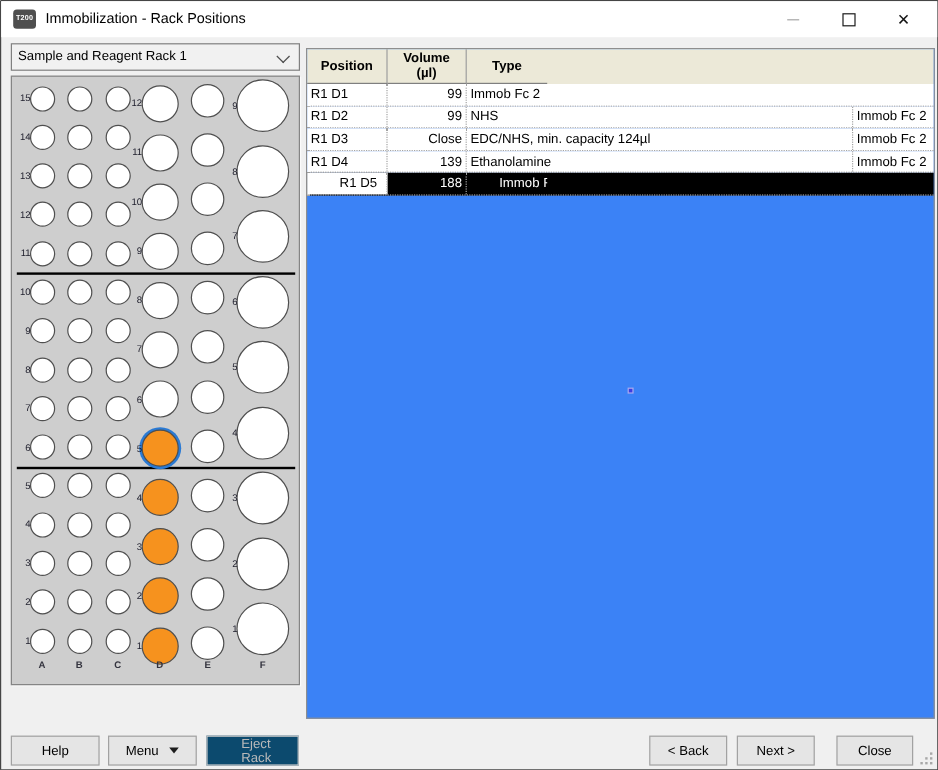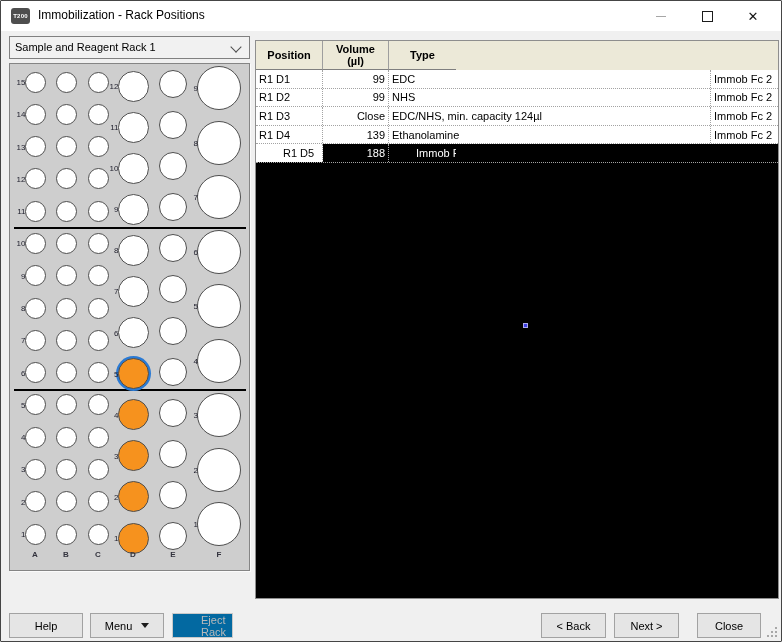--- a/index.html
+++ b/index.html
@@ -33,21 +33,21 @@
         box-sizing:border-box;}
   .well.filled{background:#f6921e;}
   .well.selected{box-shadow:0 0 0 2px #2a7ad4;}
   .well-label{position:absolute;font-size:8px;color:#1d1d2b;transform:translate(-100%,-50%);
               white-space:nowrap;}
   .col-letter{position:absolute;top:486px;font-size:8px;font-weight:bold;color:#33333e;
               transform:translateX(-50%);}
   .rack-divider{position:absolute;left:4px;width:232px;height:2px;background:#000;}
   
   .right-panel{position:absolute;left:254px;top:39px;width:524px;height:559px;
-               background:#000000;border:1px solid #8e8e8e;box-sizing:border-box;}
+               background:#3b82f6;border:1px solid #8e8e8e;box-sizing:border-box;}
   .table-header{display:flex;height:29px;background:#ece9d8;}
   .th{display:flex;align-items:center;justify-content:center;font-size:11px;font-weight:bold;
       color:#000;border-right:1px solid #9e9e9e;border-bottom:1px solid #7f7f7f;
       box-sizing:border-box;white-space:pre-line;text-align:center;line-height:12px;}
   .th.c0{width:67px;} .th.c1{width:66px;} .th.c2{width:322px;} .th.c3{width:67px;border-right:none;}
   .tr{display:flex;height:17.6px;background:#fff;border-bottom:1px dotted #a3a3a3;}
   .td{display:flex;align-items:center;font-size:11px;color:#000;padding:0 3px;
       border-right:1px dotted #a3a3a3;box-sizing:border-box;overflow:hidden;white-space:nowrap;}
   .td.c0{width:67px;} .td.c1{width:66px;justify-content:flex-end;}
   .td.c2{width:322px;} .td.c3{width:67px;border-right:none;}
@@ -55,21 +55,21 @@
   .tr.selected .td{color:#fff;padding-left:27px;}
   .tr.selected .td.c0{background:#fff;color:#000;}
   .stray-dot{position:absolute;left:268px;top:283px;width:3px;height:3px;background:#3d3de0;
              box-shadow:0 0 0 1px #aaaaef;}
   
   .btn{position:absolute;top:612px;height:25px;background:#e5e5e5;border:1px solid #a2a2a2;
        box-sizing:border-box;font-size:11px;color:#000;display:flex;align-items:center;
        justify-content:center;gap:9px;}
   .btn-help{left:8px;width:74px;}
   .btn-menu{left:89px;width:74px;}
-  .btn-eject{left:171px;width:61px;background:#0369a1;border-color:#c9c9c9;color:#b9b9b9;padding-left:28px;}
+  .btn-eject{left:171px;width:77px;background:#0c4a6e;border-color:#c9c9c9;color:#b9b9b9;padding-left:28px;}
   .btn-back{left:540px;width:65px;}
   .btn-next{left:613px;width:65px;}
   .btn-close2{left:696px;width:64px;}
   .menu-arrow{width:0;height:0;border-left:4px solid transparent;
               border-right:4px solid transparent;border-top:5px solid #1c1c1c;}
   .resize-grip{position:absolute;left:766px;top:626px;width:12px;height:12px;}
   .resize-grip::before{content:'';position:absolute;left:0;top:8px;width:2px;height:2px;
       background:#a8a8a8;
       box-shadow:4px 0 #a8a8a8,8px 0 #a8a8a8,4px -4px #a8a8a8,8px -4px #a8a8a8,8px -8px #a8a8a8;}
 </style>
@@ -227,21 +227,20 @@
     <div class="table-header">
         <div class="th c0">Position</div>
         <div class="th c1">Volume
 (µl)</div>
         <div class="th c3">Type</div>
       </div>
     <div>
         <div class="tr">
           <div class="td c0">R1 D1</div>
           <div class="td c1">99</div>
-          <div class="td c2">EDC</div>
           <div class="td c3">Immob Fc 2</div>
         </div>
         <div class="tr">
           <div class="td c0">R1 D2</div>
           <div class="td c1">99</div>
           <div class="td c2">NHS</div>
           <div class="td c3">Immob Fc 2</div>
         </div>
         <div class="tr">
           <div class="td c0">R1 D3</div>

